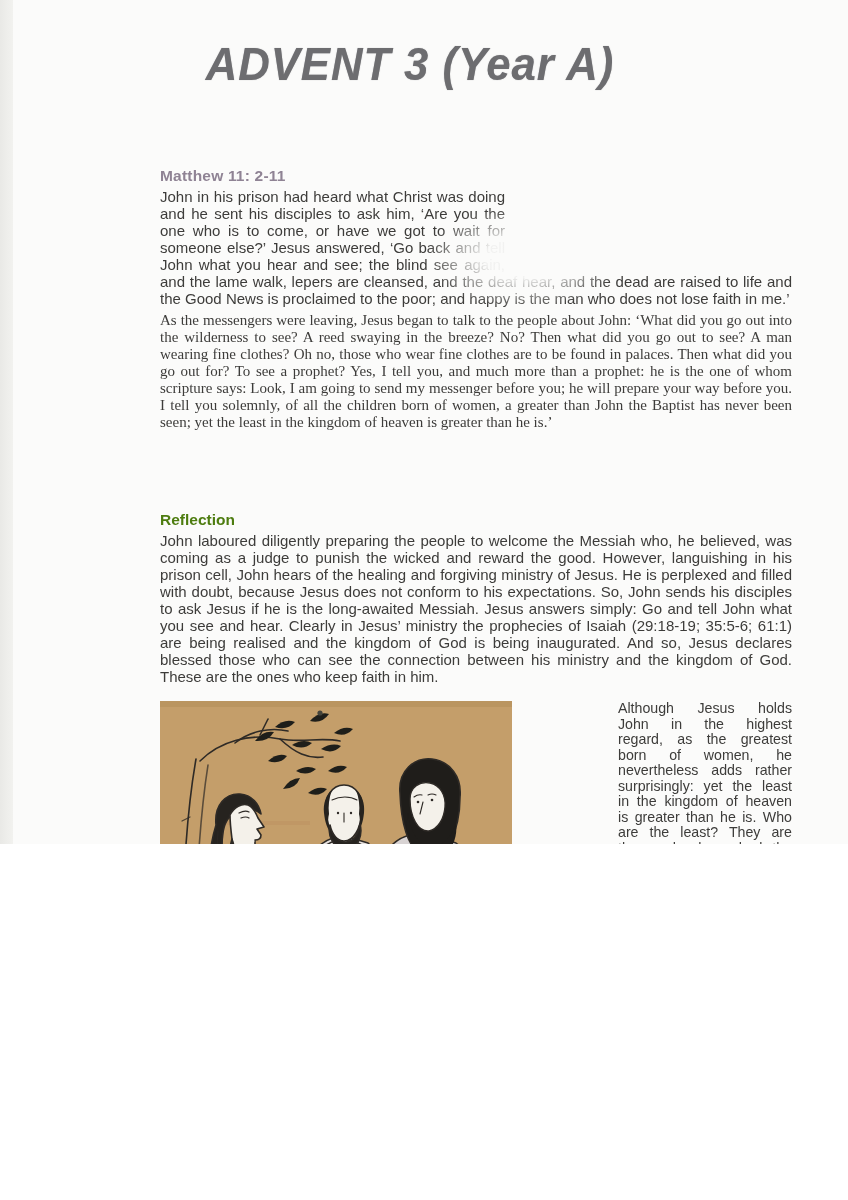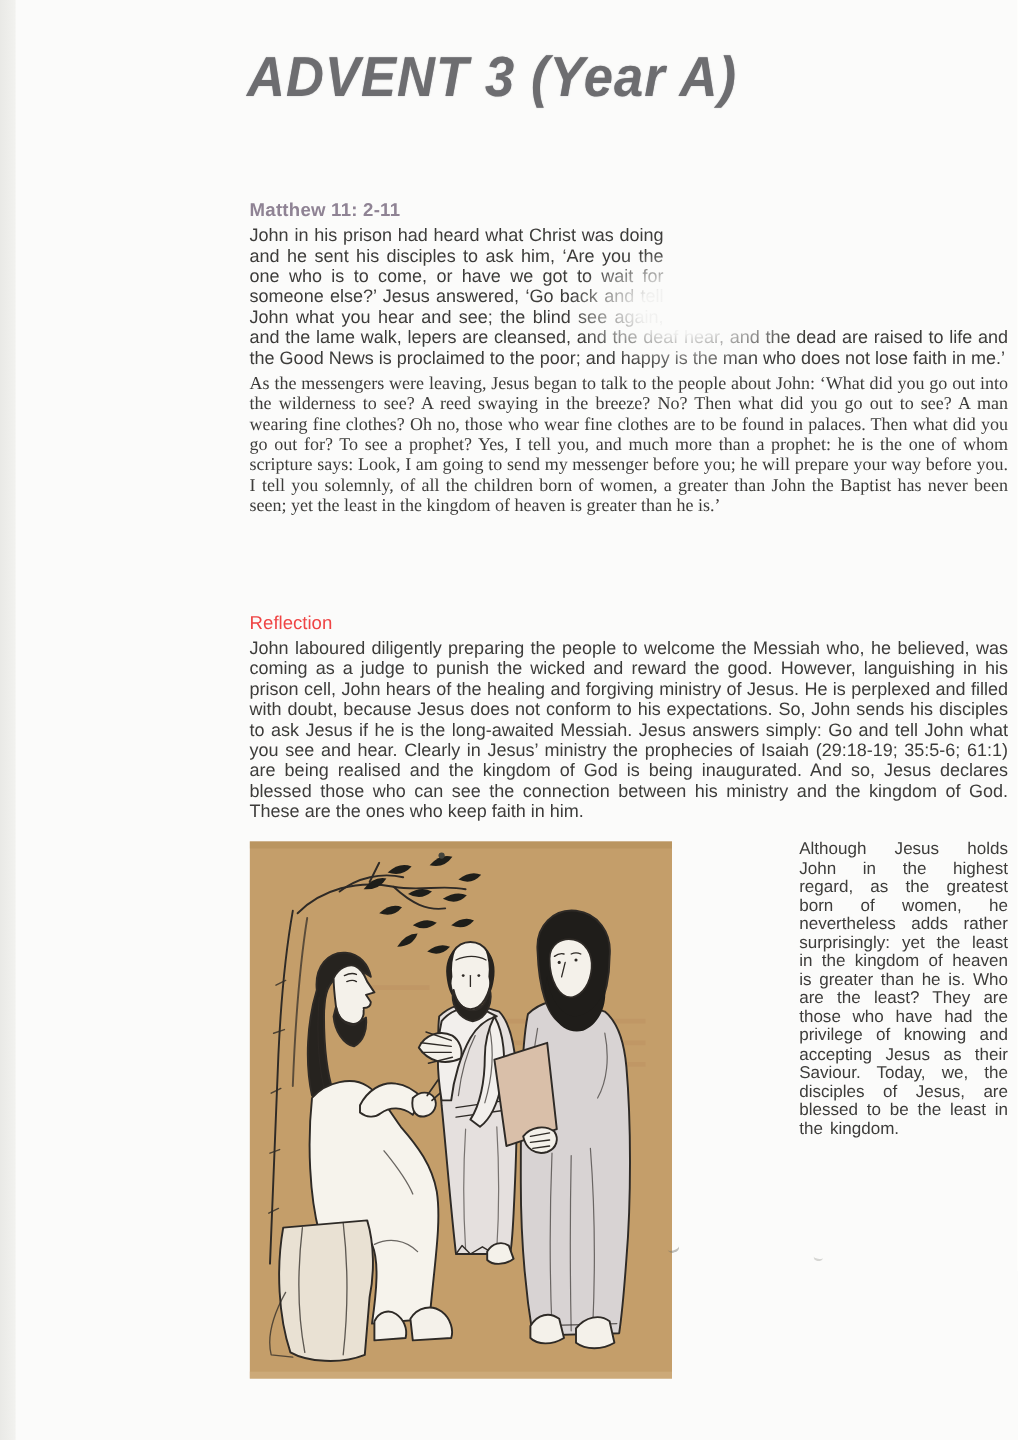--- a/index.html
+++ b/index.html
@@ -1,43 +1,43 @@
 <!DOCTYPE html>
 <html><head>
 <meta charset="utf-8">
 <style>
   html,body { margin:0; padding:0; background:#ffffff; }
   .page {
-    position:relative; width:848px; height:1200px;
+    position:relative; width:848px; height:844px;
     background:#fbfbfa; overflow:hidden;
     font-family:"Liberation Sans", sans-serif;
   }
   .edge-strip {
     position:absolute; left:0; top:0; width:13px; height:1200px;
     background:linear-gradient(90deg,#e9e9e6,#f2f2ef);
   }
   .title {
     position:absolute; left:60px; top:36px; width:700px;
     text-align:center; font-style:italic; font-weight:700;
     font-size:47px; letter-spacing:1px; color:#6d6d70;
     transform:scaleX(.93); transform-origin:50% 50%;
     text-shadow:0 0 1px rgba(95,95,100,.55);
     white-space:nowrap;
   }
   .content {
     position:absolute; left:160px; top:166px; width:632px;
-    color:#3d3c3a; font-size:15px; line-height:17px; text-align:justify;margin-left:48px;
+    color:#3d3c3a; font-size:15px; line-height:17px; text-align:justify;
   }
   .content p { margin:0; }
   h2 { font-size:15.5px; line-height:19px; }
   .scripture-heading {
     margin:0 0 3px 0; font-weight:700; color:#8f8394; letter-spacing:.2px;
   }
   .reflection-heading {
-    margin:79px 0 3px 0; font-weight:400; color:#ef4444;
+    margin:79px 0 3px 0; font-weight:700; color:#4d7c0f;
   }
   .wrap-spacer { float:right; width:287px; height:85px; }
   .para-2 { margin-top:5px !important;font-family:Liberation Serif, serif; }
   .scan-fade {
     position:absolute; left:266px; top:42px; width:195px; height:100px;
     background:radial-gradient(ellipse at center, rgba(251,251,250,.95) 28%, rgba(251,251,250,0) 72%);
     pointer-events:none;
   }
   .figure-row { display:flex; margin-top:16px;justify-content:space-between; }
   .artwork {

